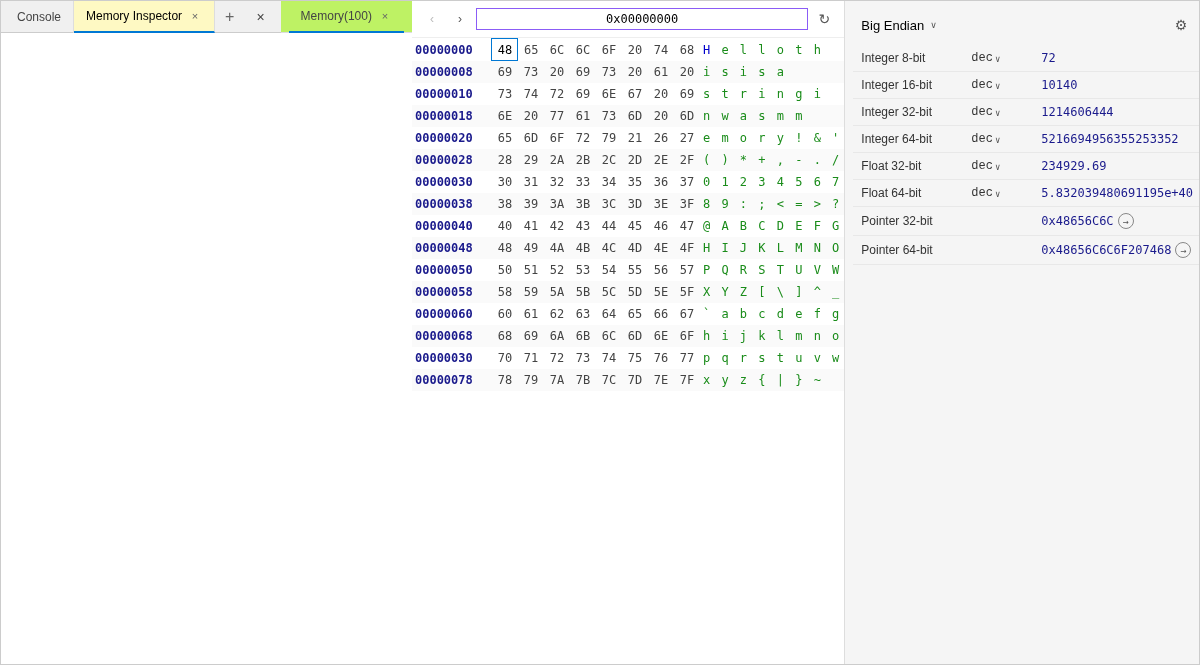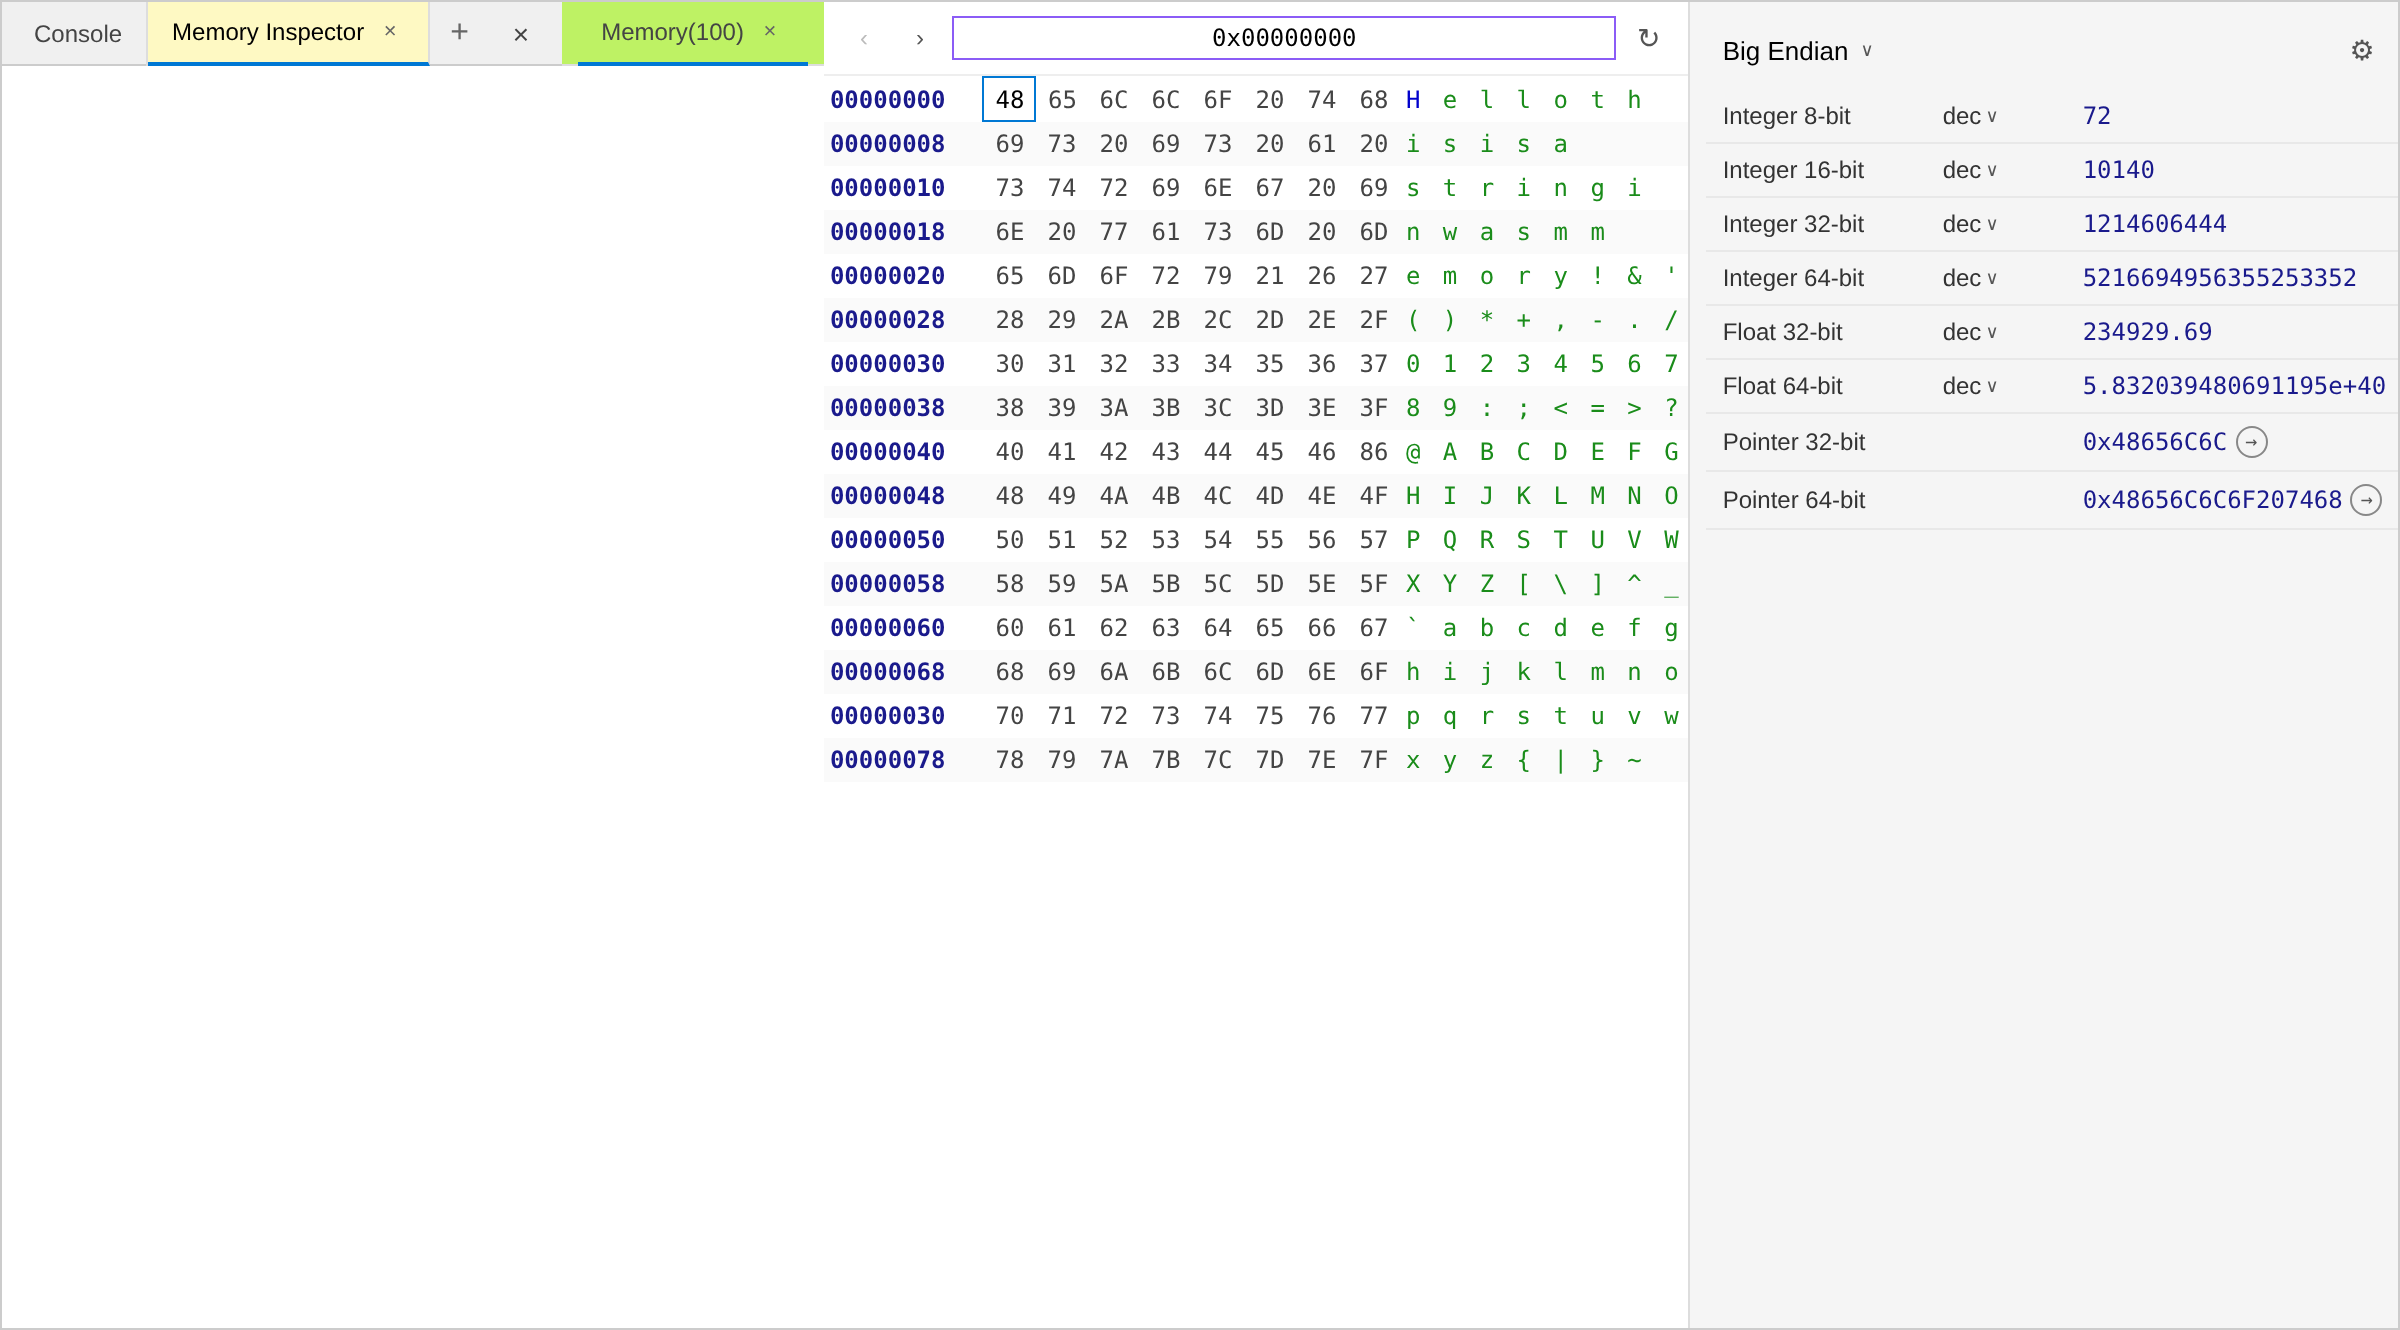--- a/index.html
+++ b/index.html
@@ -228,23 +228,24 @@
     .data-label {
       width: 110px;
       font-size: 12px;
       color: #333;
     }
     .data-format {
       width: 70px;
       font-size: 12px;
       color: #333;
       display: flex;
-      align-items: center;
+      align-items: flex-end;
       gap: 2px;
       cursor: pointer;
+      font-family: Liberation Mono, monospace;
     }
     .data-value {
       flex: 1;
       font-size: 12px;
       color: #1a1a8c;
       font-family: 'Consolas', monospace;
     }
     .pointer-link {
       display: flex;
       align-items: center;
@@ -401,21 +402,21 @@
               </tr>
               <tr>
                 <td class="addr-cell">00000040</td>
                 <td class="hex-cell">40</td>
                 <td class="hex-cell">41</td>
                 <td class="hex-cell">42</td>
                 <td class="hex-cell">43</td>
                 <td class="hex-cell">44</td>
                 <td class="hex-cell">45</td>
                 <td class="hex-cell">46</td>
-                <td class="hex-cell">86</td>
+                <td class="hex-cell">47</td>
                 <td class="ascii-cell">@ A B C D E F G</td>
               </tr>
               <tr>
                 <td class="addr-cell">00000048</td>
                 <td class="hex-cell">48</td>
                 <td class="hex-cell">49</td>
                 <td class="hex-cell">4A</td>
                 <td class="hex-cell">4B</td>
                 <td class="hex-cell">4C</td>
                 <td class="hex-cell">4D</td>

